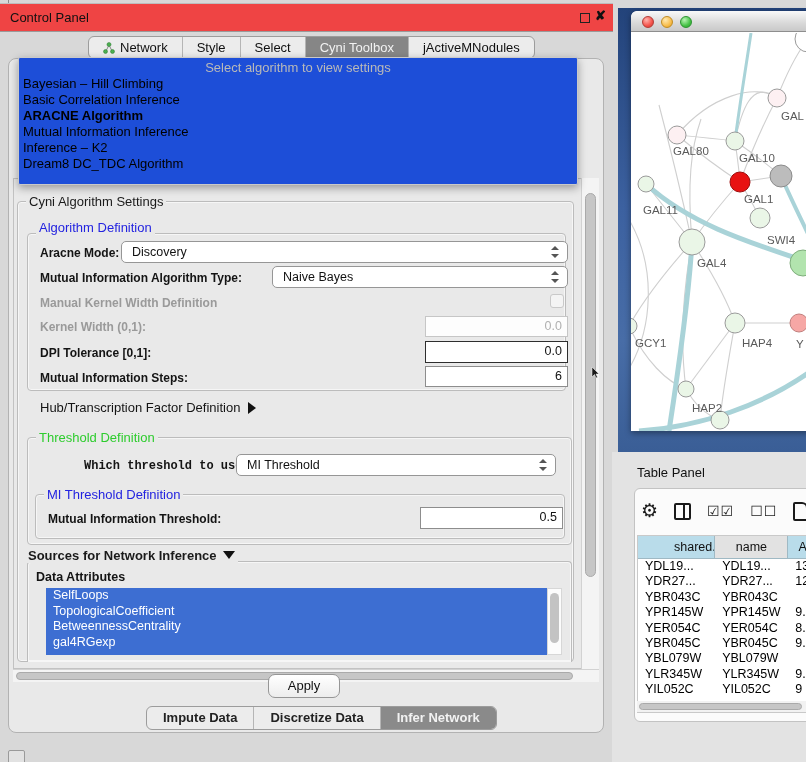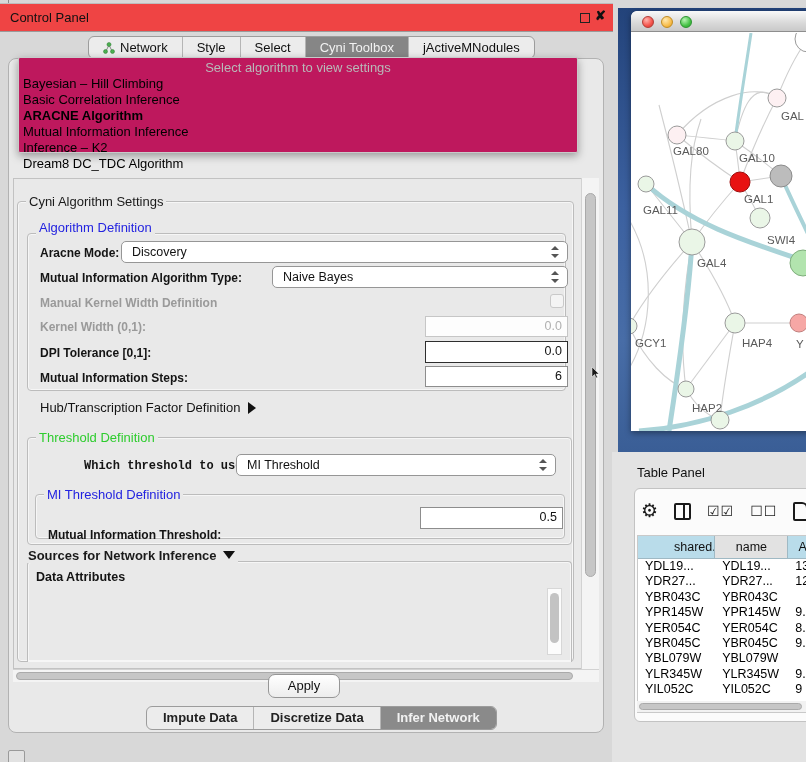--- a/index.html
+++ b/index.html
@@ -20,21 +20,21 @@
 
   
   .tabbar { position:absolute; left:88px; top:36px; height:23px; display:flex; background:#ececec;
             border:1px solid #9c9c9c; border-radius:6px; overflow:hidden; z-index:5; }
   .tab { font-size:13px; color:#111; padding:0 14px; line-height:21px; border-right:1px solid #b5b5b5; display:flex; align-items:center; gap:5px; }
   .tab:last-child { border-right:none; }
   .tab.sel { background:#868686; color:#f2f2f2; }
   .netico { width:12px; height:12px; display:inline-block; }
 
   
-  .dropdown { position:absolute; left:18px; top:57px; width:560px; height:96px; background:#be185d;
+  .dropdown { position:absolute; left:18px; top:57px; width:560px; height:128px; background:#1d4ed8;
               border:1px solid #c9c9c9; border-radius:2px; box-shadow:0 3px 8px rgba(0,0,0,.35); z-index:6; }
   .dd-ph { text-align:center; color:#b9b9b9; font-size:13px; padding-top:2px; height:18px; }
   .dd-item { font-size:13px; color:#000; padding-left:4px; height:16px; line-height:16px; white-space:nowrap; }
   .dd-item.bold { font-weight:bold; }
 
   
   .viewport { position:absolute; left:13px; top:178px; width:586px; height:491px; background:#e9e9e9;
               border:1px solid #c2c2c2; }
   .groupbox { position:absolute; border:1px solid #bcbcbc; border-radius:4px; box-shadow:inset 0 0 0 1px #f6f6f6; }
   .gtitle { position:absolute; font-size:13px; background:#e9e9e9; padding:0 3px; white-space:nowrap; }
@@ -214,29 +214,35 @@
     <span>MI Threshold</span>
     <span class="arrows">
         <i class="up"></i>
         <i class="dn"></i>
       </span>
   </div>
 
   <div class="groupbox" style="left:35px; top:494px; width:530px; height:45px;"></div>
   <div class="gtitle blue" style="left:44px; top:487px;">MI Threshold Definition</div>
 
-  <span class="lbl" style="left:48px; top:528px;">Mutual Information Threshold:</span>
+  <span class="lbl" style="left:48px; top:512px;">Mutual Information Threshold:</span>
   <div class="tfield" style="left:420px; top:507px; width:143px; height:22px;"><span>0.5</span></div>
 
   <div class="groupbox" style="left:27px; top:561px; width:545px; height:101px; border-bottom:none; border-radius:4px 4px 0 0;"></div>
   <div class="gtitle plain" style="left:25px; top:548px;font-weight:bold;">
     <span>Sources for Network Inference</span><span class="arrow-down"></span>
   </div>
   <span class="lbl" style="left:36px; top:570px; font-size:12.5px;">Data Attributes</span>
 
+  <div class="attr-list">
+    <div class="attr-item">SelfLoops</div>
+    <div class="attr-item">TopologicalCoefficient</div>
+    <div class="attr-item">BetweennessCentrality</div>
+    <div class="attr-item">gal4RGexp</div>
+  </div>
   <div class="attr-scroll">
       <div class="attr-thumb"></div>
     </div>
 
   <div class="vscroll">
       <div class="vthumb"></div>
     </div>
   <div class="hscroll">
       <div class="hthumb"></div>
     </div>

